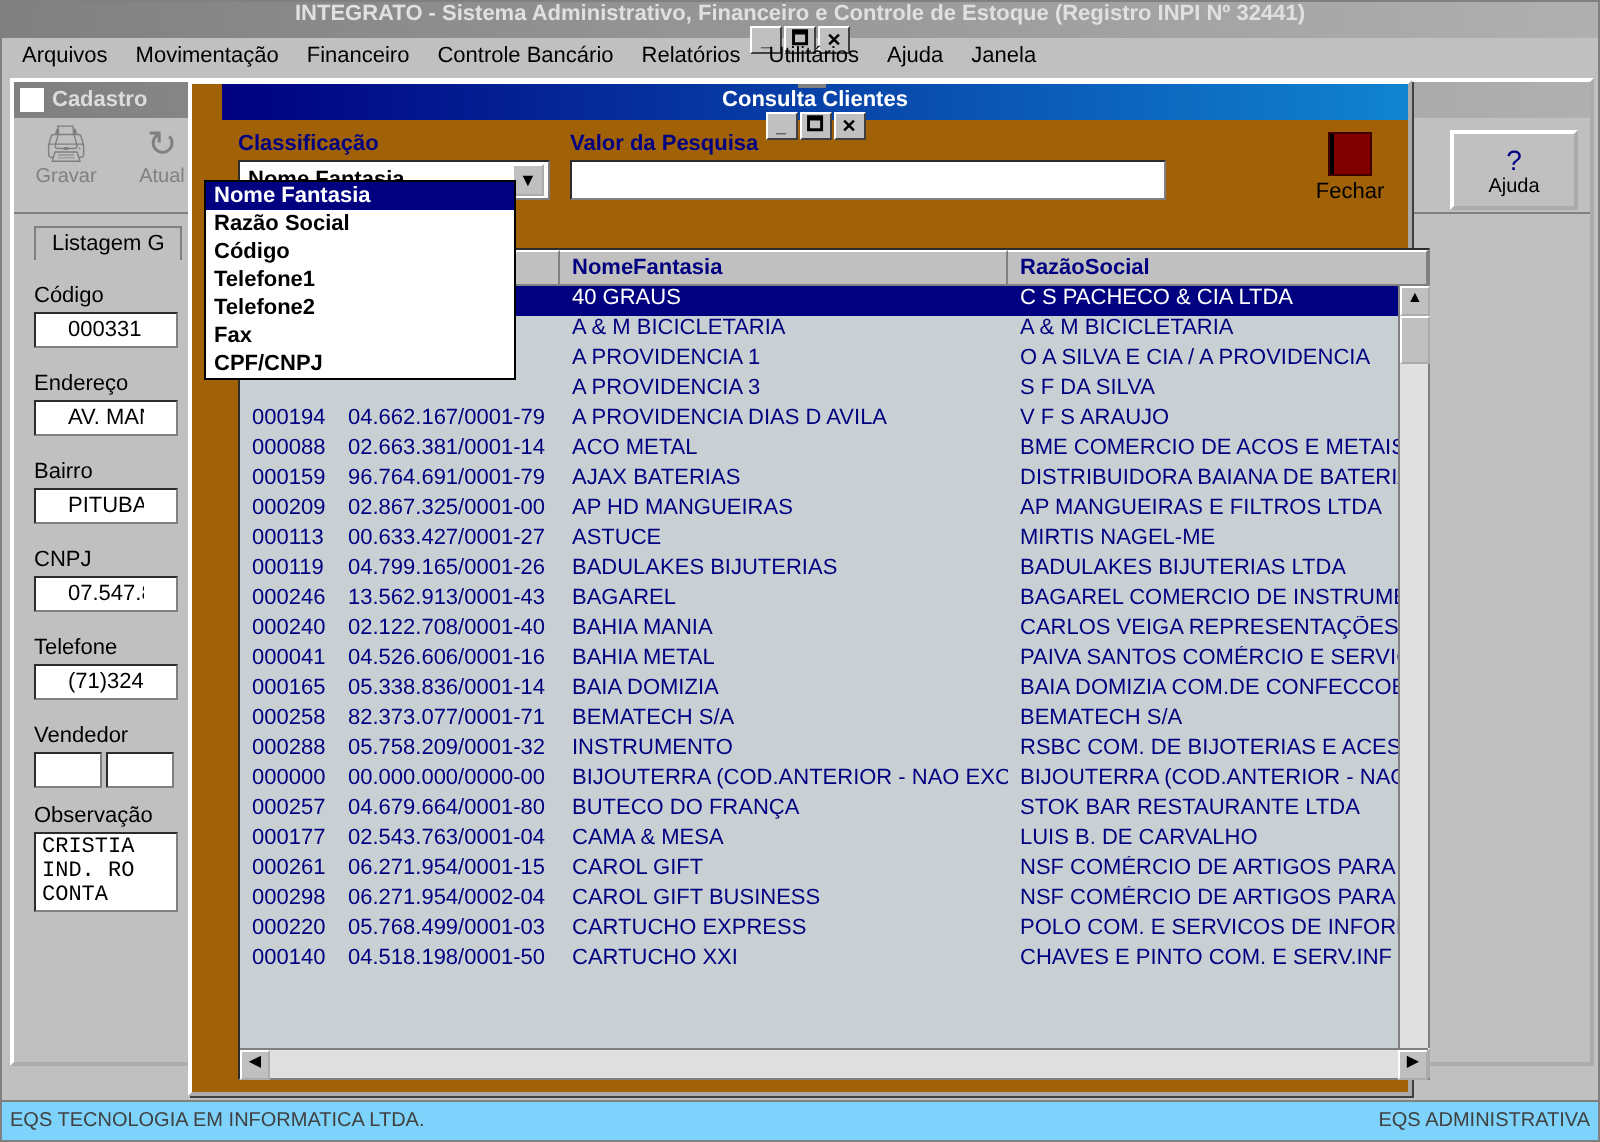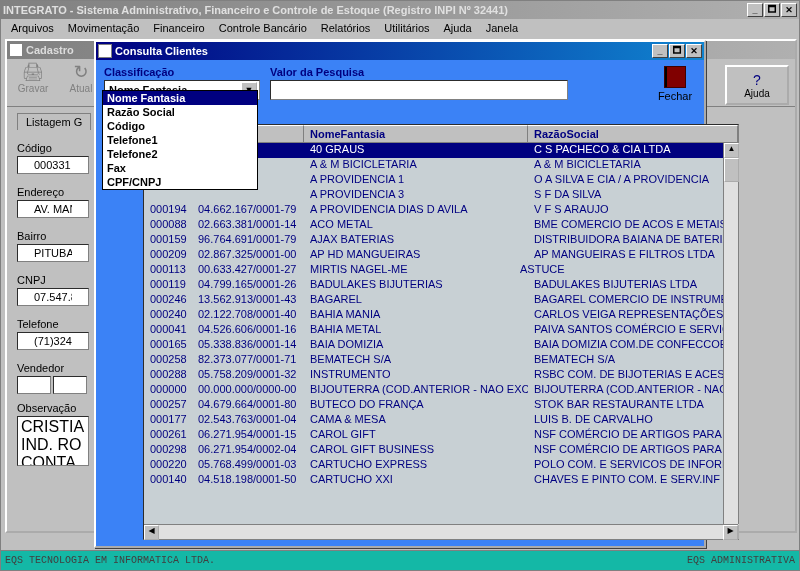--- a/index.html
+++ b/index.html
@@ -22,20 +22,21 @@
   }
   .titlebar {
     height: 18px;
     background: linear-gradient(to right, #808080, #b0b0b0);
     color: #e0e0e0;
     font-weight: bold;
     font-size: 11px;
     display: flex;
     align-items: center;
     padding: 0 2px;
+    flex-direction: column;
   }
   .titlebar.active {
     background: linear-gradient(to right, #000080, #1084d0);
     color: #fff;
   }
   .titlebar .title { flex: 1; }
   .tb-btns { display: flex; gap: 1px; }
   .tb-btn {
     width: 16px; height: 14px;
     background: #c0c0c0;
@@ -111,37 +112,37 @@
     font-size:10px;color:#000;
   }
   .rtbtn .gl{ font-size:14px; color:#000080; }
   .side-labels {
     position:absolute; right:80px; top:180px;
     width:80px; text-align:left; font-size:11px; color:#000;
     display:flex;flex-direction:column;gap:30px;
   }
   .statusbar {
     position:absolute; bottom:0; left:0; right:0;
-    height:20px; background:#14b8a6;
+    height:20px; background:#7dd3fc;
     display:flex; align-items:center;
     font-size:10px; color:#404040;
     padding:0 4px;
     gap:20px;
     border-top:1px solid #808080;
-    font-family:Liberation Mono, monospace;
   }
 
   
   .modal {
     position: absolute;
     top: 40px; left: 94px;
     width: 612px; height: 508px;
-    background: #3b82f6;
+    background: #a16207;
     border: 2px outset #fff;
     box-shadow: 1px 1px 0 #404040;
+    padding-left: 15px;
   }
   .modal-body { padding: 6px 8px 8px 8px; }
   .top-row { display:flex; align-items:flex-start; gap:10px; }
   .sec-lbl { color:#000080; font-weight:bold; font-size:11px; margin-bottom:2px; }
   .class-combo {
     width: 156px; height:20px;
     border:1px inset #808080; background:#fff;
     display:flex;align-items:center;justify-content:space-between;
     padding:0 2px 0 4px; font-weight:bold;
   }
@@ -182,21 +183,20 @@
   .dropdown-list .dd-item.sel { background:#000080;color:#fff; }
 
   
   .grid-wrap {
     position: relative;
     margin-top: 22px;
     width: 596px;
     height: 416px;
     border: 1px inset #808080;
     background: #c8d0d4;
-    margin-left: 39px;
   }
   .grid-head {
     display:flex;
     height: 18px;
     background: #c0c0c0;
     border-bottom: 1px solid #808080;
   }
   .gh {
     border-right: 1px solid #808080;
     border-top: 1px solid #fff;
@@ -296,21 +296,21 @@
         <span class="fld-lbl">Telefone</span>
         <input class="fld-inp" value="(71)3248" style="">
         <div style="height:8px"></div>
         <span class="fld-lbl">Vendedor</span>
         <div style="display:flex;gap:2px;">
           <input class="fld-inp" style="width: 34px;" value="001">
           <input class="fld-inp" style="width: 34px;" value="JU">
         </div>
         <div style="height:4px"></div>
         <span class="fld-lbl">Observação</span>
-        <div style="border:1px inset #808080;background:#fff;width:72px;height:50px;padding:1px 3px;font-size:16px;overflow:hidden;">
+        <div style="border:1px inset #808080;background:#fff;width:72px;height:40px;padding:1px 3px;font-size:11px;overflow:hidden;font-family:Liberation Mono, monospace;">
           <div>CRISTIA</div>
           <div>IND. RO</div>
           <div>CONTA</div>
         </div>
       </div>
     </div>
     <div class="side-labels">
       <span>ssa</span>
       <span>lica</span>
       <span>b Créd.</span>
@@ -408,22 +408,22 @@
           </div>
           <div class="row">
             <div class="c col-codigo">000209</div>
             <div class="c col-cpf">02.867.325/0001-00</div>
             <div class="c col-fantasia">AP HD MANGUEIRAS</div>
             <div class="c col-razao">AP MANGUEIRAS E FILTROS LTDA</div>
           </div>
           <div class="row">
             <div class="c col-codigo">000113</div>
             <div class="c col-cpf">00.633.427/0001-27</div>
+            <div class="c col-fantasia">ASTUCE</div>
             <div class="c col-razao">MIRTIS NAGEL-ME</div>
-            <div class="c col-fantasia">ASTUCE</div>
           </div>
           <div class="row">
             <div class="c col-codigo">000119</div>
             <div class="c col-cpf">04.799.165/0001-26</div>
             <div class="c col-fantasia">BADULAKES BIJUTERIAS</div>
             <div class="c col-razao">BADULAKES BIJUTERIAS LTDA</div>
           </div>
           <div class="row">
             <div class="c col-codigo">000246</div>
             <div class="c col-cpf">13.562.913/0001-43</div>

